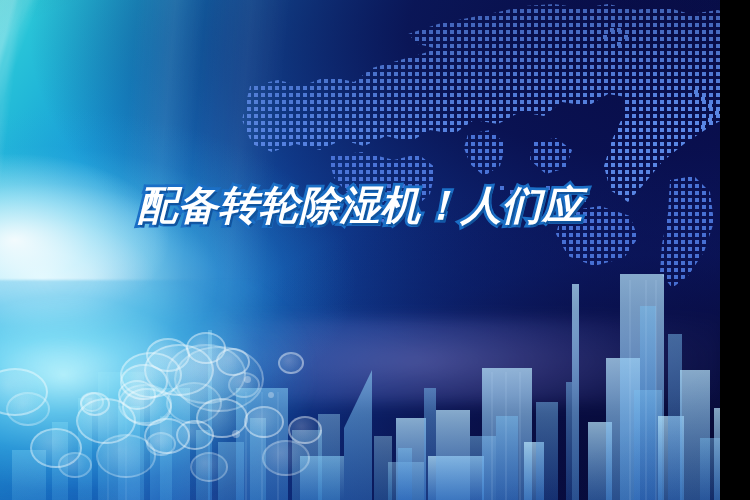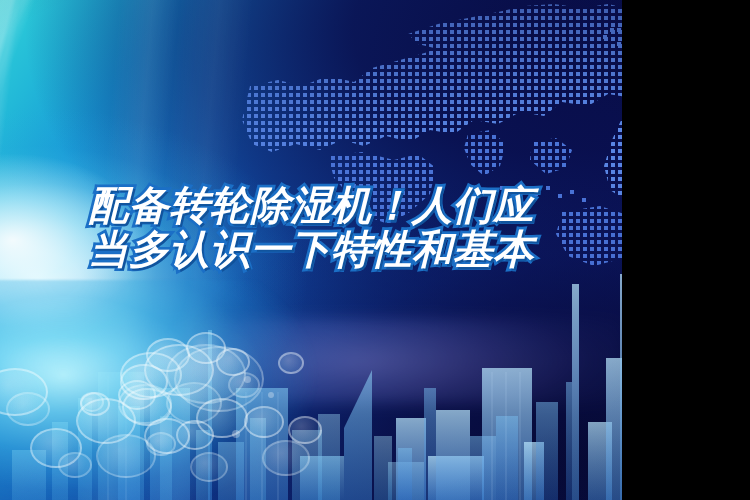--- a/index.html
+++ b/index.html
@@ -1,20 +1,20 @@
 <!DOCTYPE html>
 <html><head>
 <meta charset="utf-8">
 <style>
   html,body{margin:0;padding:0;background:#000;}
   body{font-family:"Liberation Sans","DejaVu Sans",sans-serif;}
 
   #banner{
     position:relative;
-    width:622px;height:500px;
+    width:720px;height:500px;
     overflow:hidden;
     background:#0b1150;
   }
 
   
   .layer{position:absolute;inset:0;}
 
   #bg-base{
     background:
       linear-gradient(125deg,
@@ -390,17 +390,16 @@
   <div class="bokeh soft" style="left:262px;top:440px;width:44px;height:32px;"></div>
   <div class="bokeh" style="left:288px;top:416px;width:30px;height:24px;"></div>
   <div class="bokeh dot" style="left:244px;top:376px;width:7px;height:7px;"></div>
   <div class="bokeh dot" style="left:268px;top:392px;width:6px;height:6px;"></div>
   <div class="bokeh dot" style="left:232px;top:430px;width:8px;height:8px;"></div>
   <div class="bokeh soft" style="left:190px;top:452px;width:34px;height:26px;"></div>
   <div class="bokeh" style="left:278px;top:352px;width:22px;height:18px;"></div>
 
   <div id="headline">
     <span class="hl-line">配备转轮除湿机！人们应</span>
-    <span class="hl-line">当多认识一下特性和基本</span>
   </div>
 
   <div class="layer" id="vignette"></div>
 </div>
 
 </body></html>

